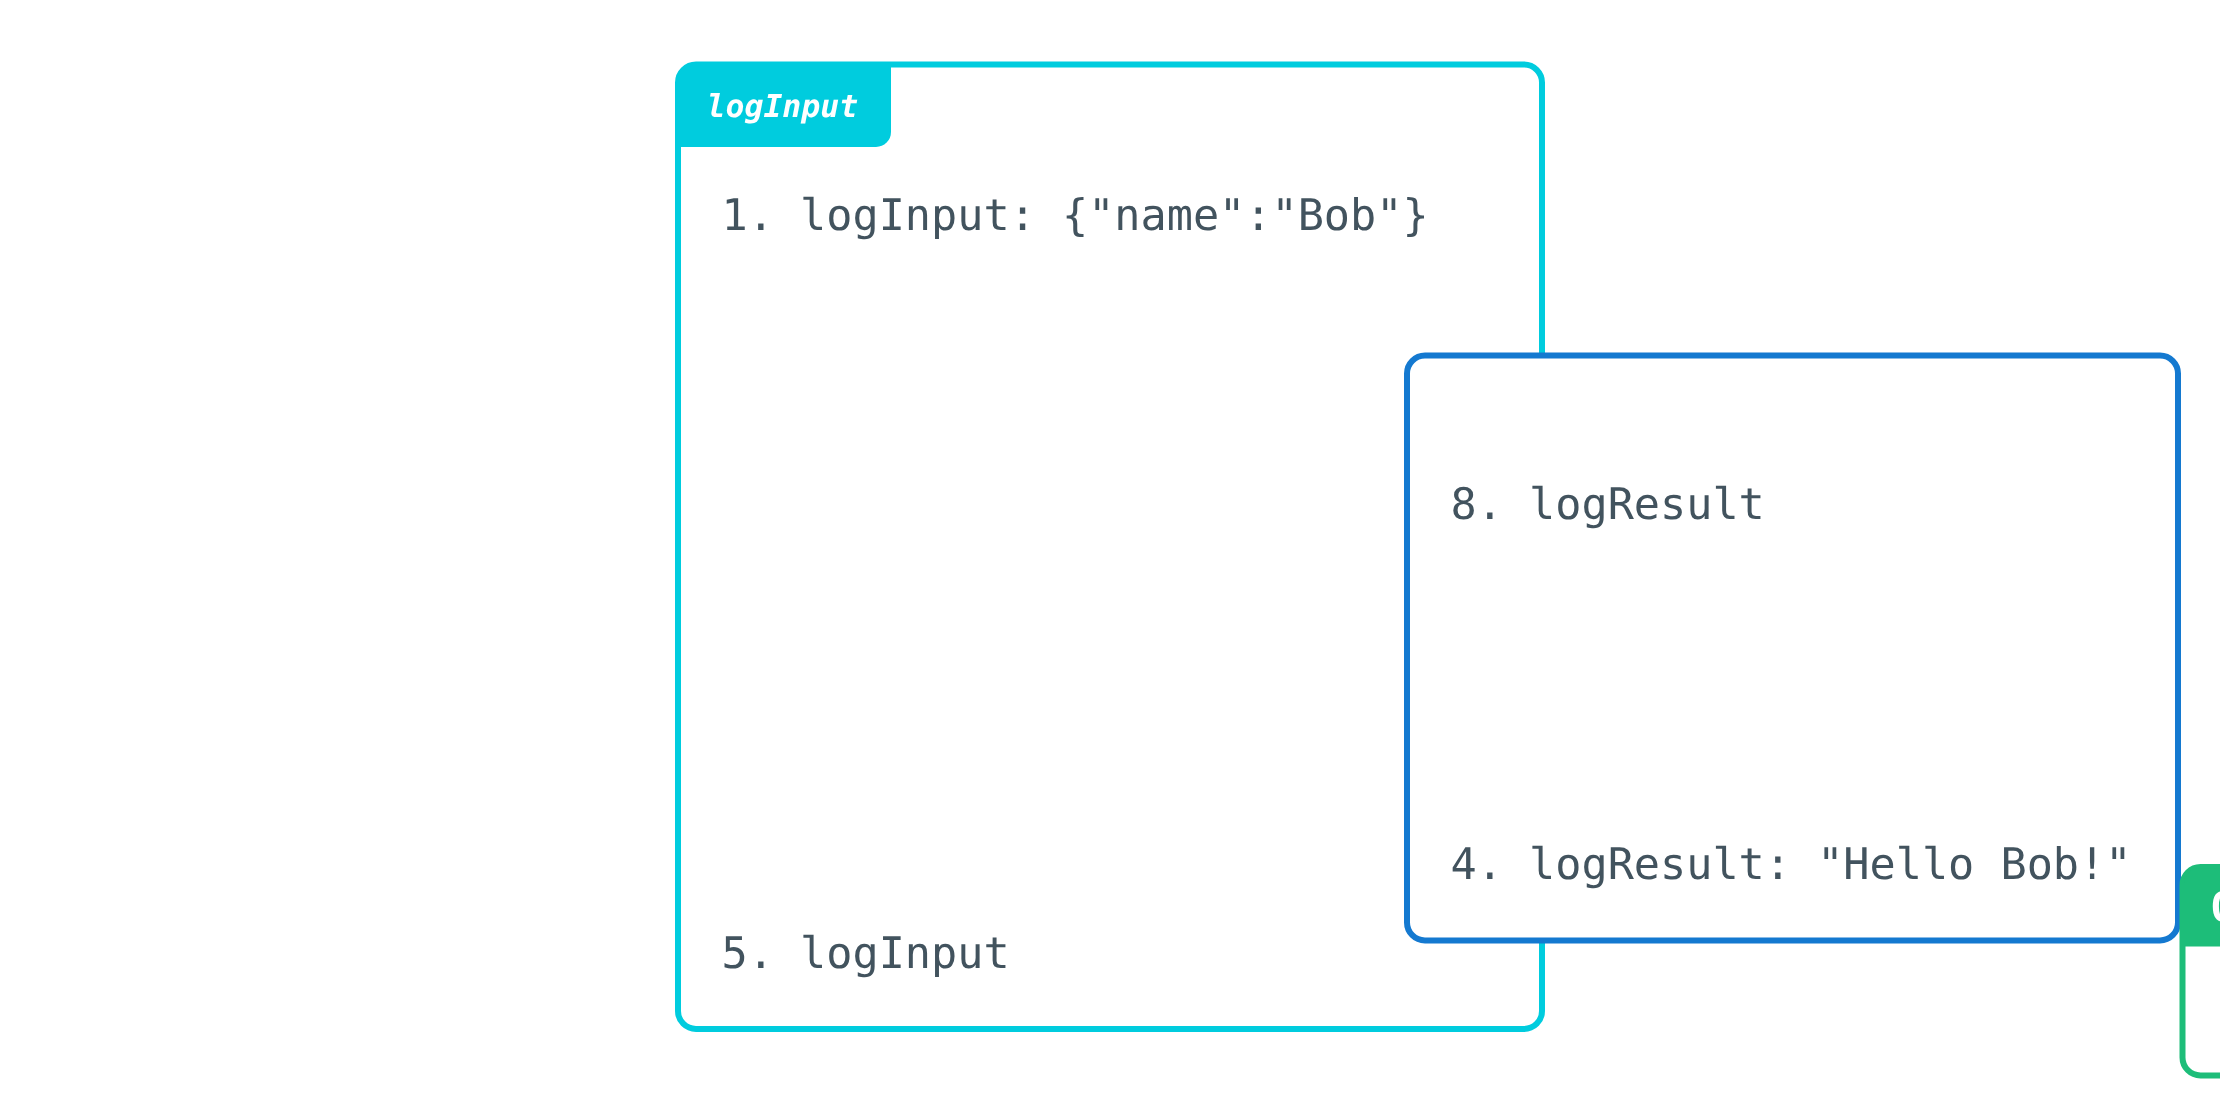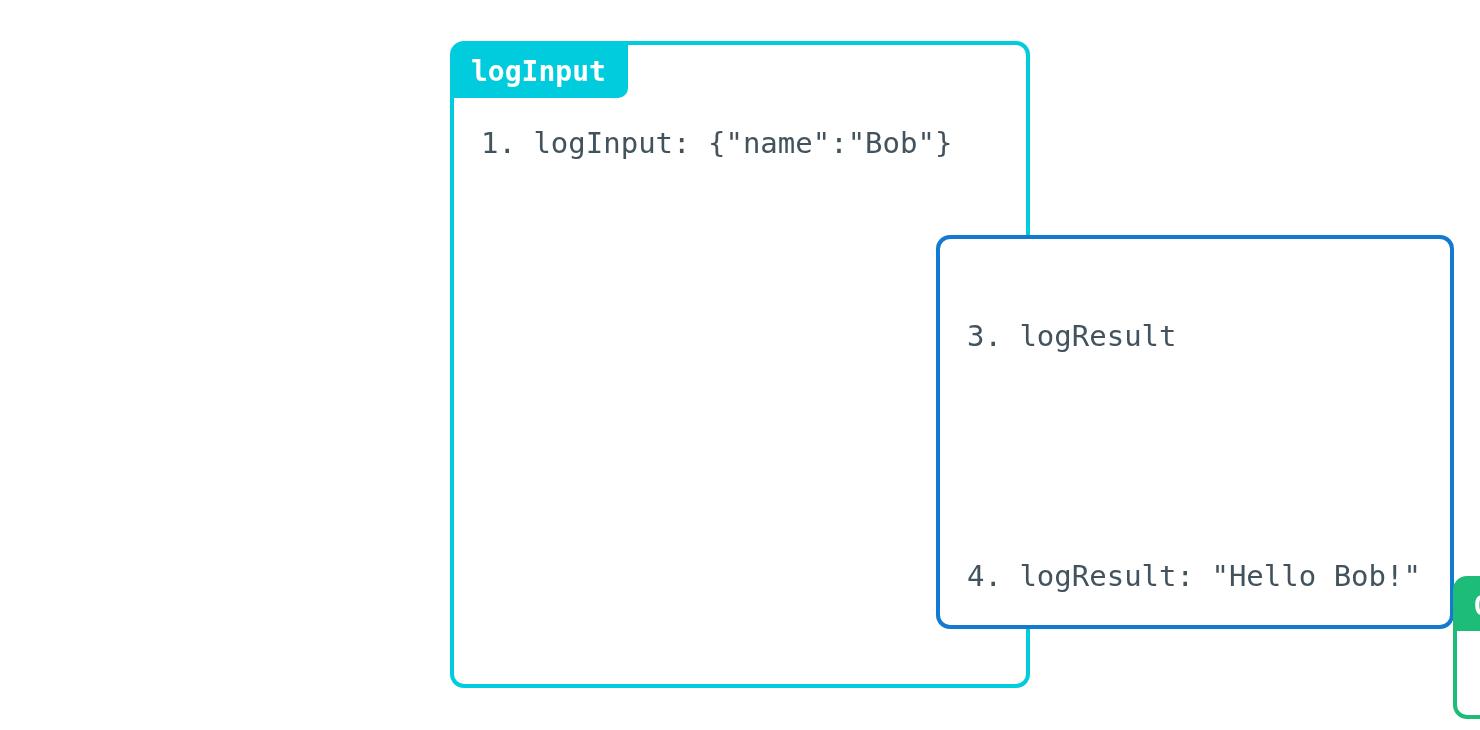--- a/index.html
+++ b/index.html
@@ -61,21 +61,22 @@
     height: 647px;
     border-width: 4px;
     border-color: #00ccde;
   }
   #box-loginput > .box-tab {
     left: -1px;
     top: -1px;
     height: 54px;
     padding: 0 22px 0 18px;
     background: #00ccde;
-    font-size: 28px;
+    font-size: 21px;
+    font-style: italic;
   }
   #line-1 {
     position: absolute;
     left: 27px;
     top: 81px;
     font-size: 29px;
   }
   #line-5 {
     position: absolute;
     left: 27px;
@@ -138,26 +139,27 @@
 
   <div class="trace-box" id="box-loginput">
 
     <div class="box-tab">logInput</div>
 
     <div class="trace-line" id="line-1">1. logInput: {"name":"Bob"}</div>
 
     <div class="trace-box" id="box-logresult">
 
 
-      <div class="trace-line" id="line-2">3. logResult</div>
+      <div class="trace-line" id="line-2">8. logResult</div>
 
       <div class="trace-box" id="box-queryhello">
 
         <div class="box-tab">Query.hello</div>
 
       </div>
 
       <div class="trace-line" id="line-4">4. logResult: "Hello Bob!"</div>
     </div>
 
+    <div class="trace-line" id="line-5">5. logInput</div>
   </div>
 
 </div>
 
 </body></html>

